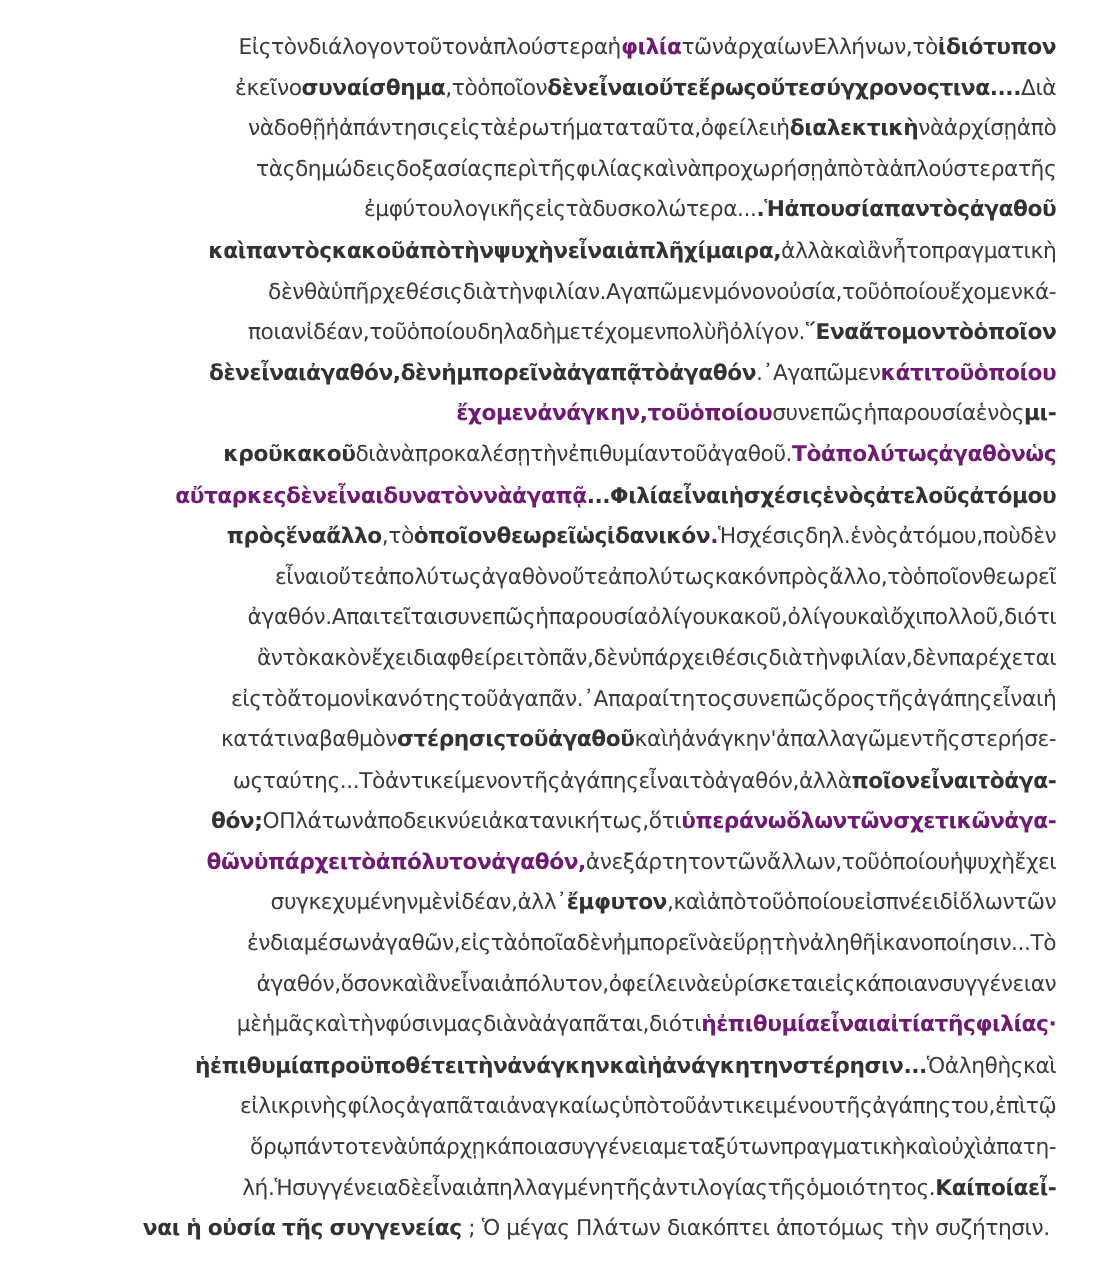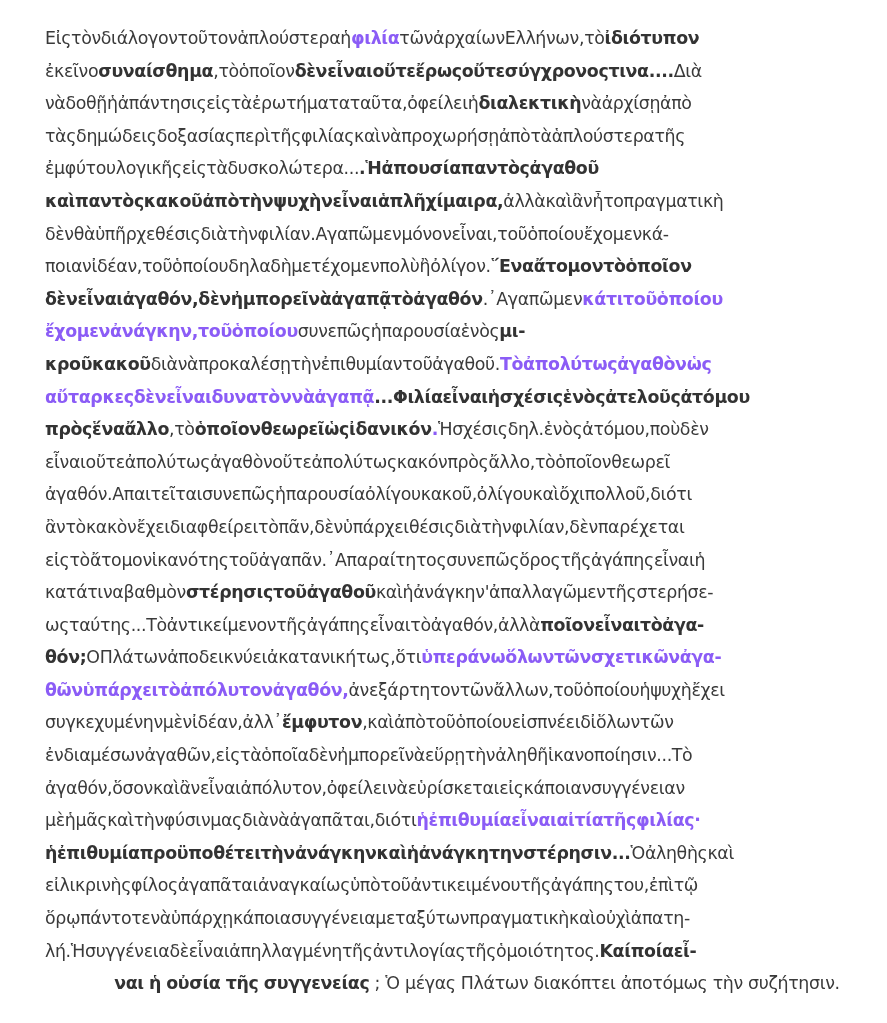--- a/index.html
+++ b/index.html
@@ -7,25 +7,25 @@
   .page {
     position: absolute; left: 45px; top: 22px; width: 800px;
     font-family: "DejaVu Sans", sans-serif;
     font-size: 17.4px;
     color: #3a3a3a;
     letter-spacing: -0.35px;
   }
   .line {
     height: 32.6px; line-height: 32.6px;
     white-space: nowrap;
-    display: flex; justify-content: flex-start;
+    display: flex; justify-content: flex-end;
   }
   .line.last { justify-content: flex-end; }
   .b { font-weight: bold; color: #333333; }
-  .blue { font-weight: bold; color: #8b5cf6; margin-top: 32px; }
+  .blue { font-weight: bold; color: #701a75; margin-top: 32px; }
   .plain { font-weight: normal; }
   .word { white-space: pre; }
 </style>
 </head>
 <body>
 
 <div class="page" id="page">
     <div class="line">
       <span class="word"><span class="plain">Εἰς</span></span>
       <span class="word"><span class="plain">τὸν</span></span>
@@ -115,21 +115,21 @@
     <div class="line">
       <span class="word"><span class="plain">δὲν</span></span>
       <span class="word"><span class="plain">θὰ</span></span>
       <span class="word"><span class="plain">ὑπῆρχε</span></span>
       <span class="word"><span class="plain">θέσις</span></span>
       <span class="word"><span class="plain">διὰ</span></span>
       <span class="word"><span class="plain">τὴν</span></span>
       <span class="word"><span class="plain">φιλίαν.</span></span>
       <span class="word"><span class="plain">Αγαπῶμεν</span></span>
       <span class="word"><span class="plain">μόνον</span></span>
-      <span class="word"><span class="plain">εἶναι,</span></span>
+      <span class="word"><span class="plain">οὐσία,</span></span>
       <span class="word"><span class="plain">τοῦ</span></span>
       <span class="word"><span class="plain">ὁποίου</span></span>
       <span class="word"><span class="plain">ἔχομεν</span></span>
       <span class="word"><span class="plain">κά-</span></span>
     </div>
     <div class="line">
       <span class="word"><span class="plain">ποιαν</span></span>
       <span class="word"><span class="plain">ἰδέαν,</span></span>
       <span class="word"><span class="plain">τοῦ</span></span>
       <span class="word"><span class="plain">ὁποίου</span></span>

